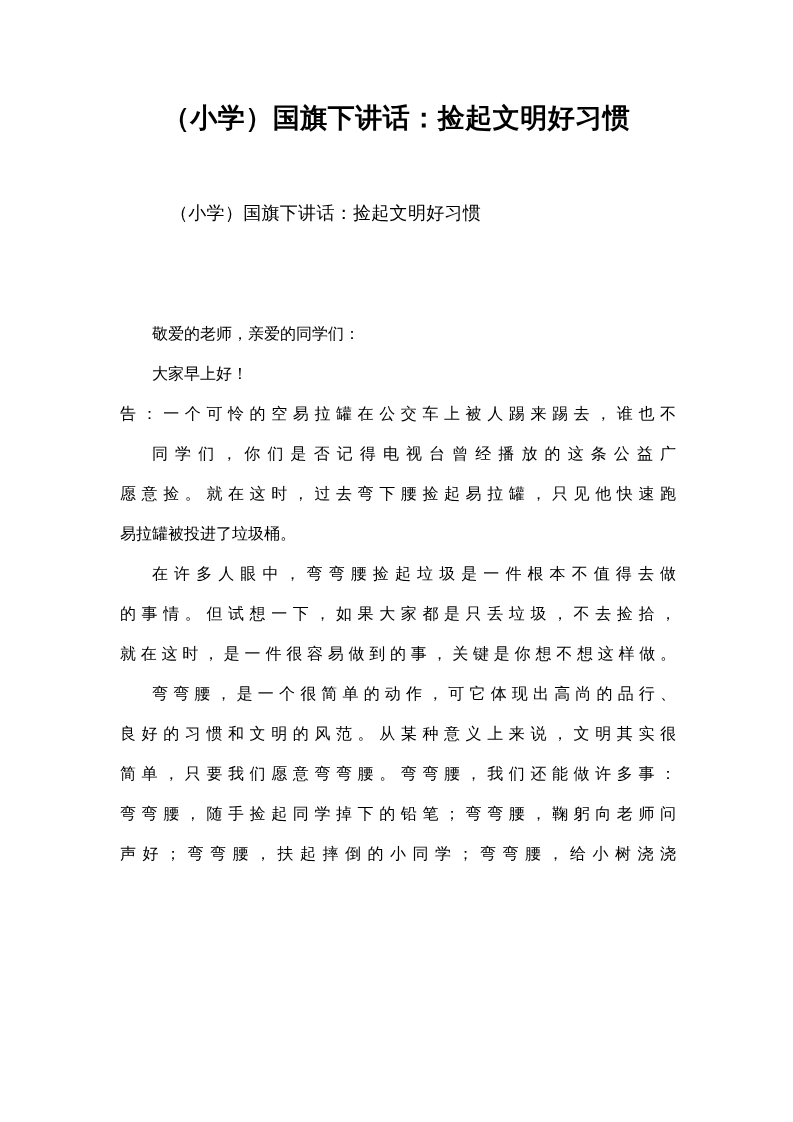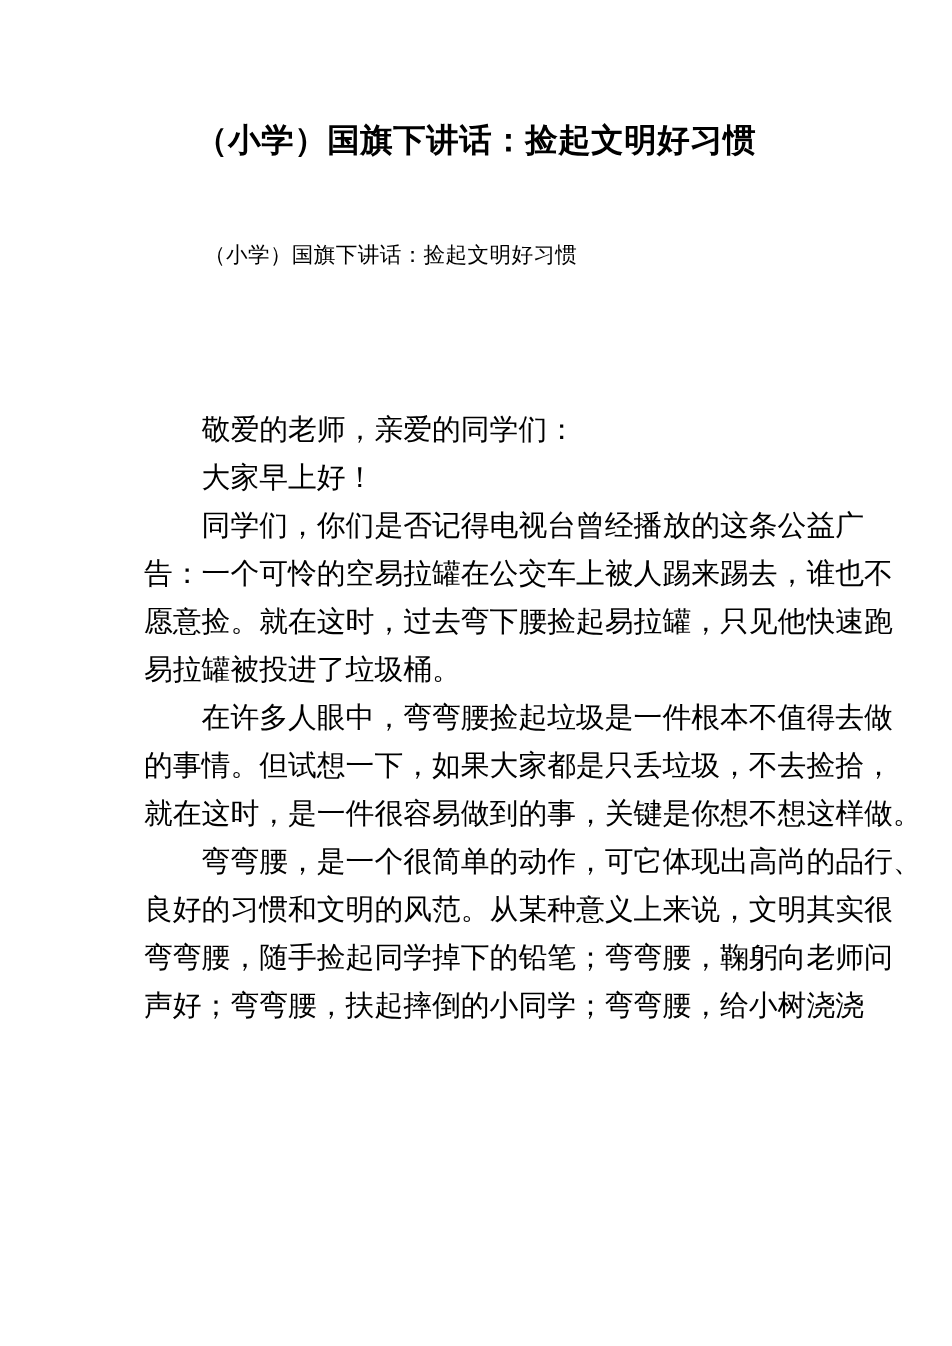--- a/index.html
+++ b/index.html
@@ -40,24 +40,24 @@
       position: absolute;
       top: 198px;
       left: 170px;
       font-size: 18px;
       line-height: 30px;
       margin: 0;
       letter-spacing: 0.3px;
     }
     .body-text {
       position: absolute;
-      top: 338px;
+      top: 314px;
       left: 120px;
       width: 556px;
-      font-size: 24px;
+      font-size: 16px;
       line-height: 40px;
     }
     .line {
       display: block;
       white-space: nowrap;
       text-align: justify;
       text-align-last: justify;
     }
     .line.first { padding-left: 2em; }
     .line.last { text-align-last: left; }
@@ -74,32 +74,33 @@
     <div class="para-block">
       <span class="line first last">敬爱的老师，亲爱的同学们：</span>
     </div>
 
     <div class="para-block">
       <span class="line first last">大家早上好！</span>
     </div>
 
 
     <div class="para-block">
+      <span class="line">告：一个可怜的空易拉罐在公交车上被人踢来踢去，谁也不</span>
       <span class="line first">同学们，你们是否记得电视台曾经播放的这条公益广</span>
-      <span class="line">告：一个可怜的空易拉罐在公交车上被人踢来踢去，谁也不</span>
       <span class="line">愿意捡。就在这时，过去弯下腰捡起易拉罐，只见他快速跑</span>
       <span class="line last">易拉罐被投进了垃圾桶。</span>
     </div>
 
     <div class="para-block">
       <span class="line first">在许多人眼中，弯弯腰捡起垃圾是一件根本不值得去做</span>
       <span class="line">的事情。但试想一下，如果大家都是只丢垃圾，不去捡拾，</span>
       <span class="line">就在这时，是一件很容易做到的事，关键是你想不想这样做。</span>
     </div>
 
     <div class="para-block">
       <span class="line first">弯弯腰，是一个很简单的动作，可它体现出高尚的品行、</span>
       <span class="line">良好的习惯和文明的风范。从某种意义上来说，文明其实很</span>
+      <span class="line">简单，只要我们愿意弯弯腰。弯弯腰，我们还能做许多事：</span>
       <span class="line">弯弯腰，随手捡起同学掉下的铅笔；弯弯腰，鞠躬向老师问</span>
       <span class="line">声好；弯弯腰，扶起摔倒的小同学；弯弯腰，给小树浇浇</span>
     </div>
   </div>
 </div>
 
 </body></html>

